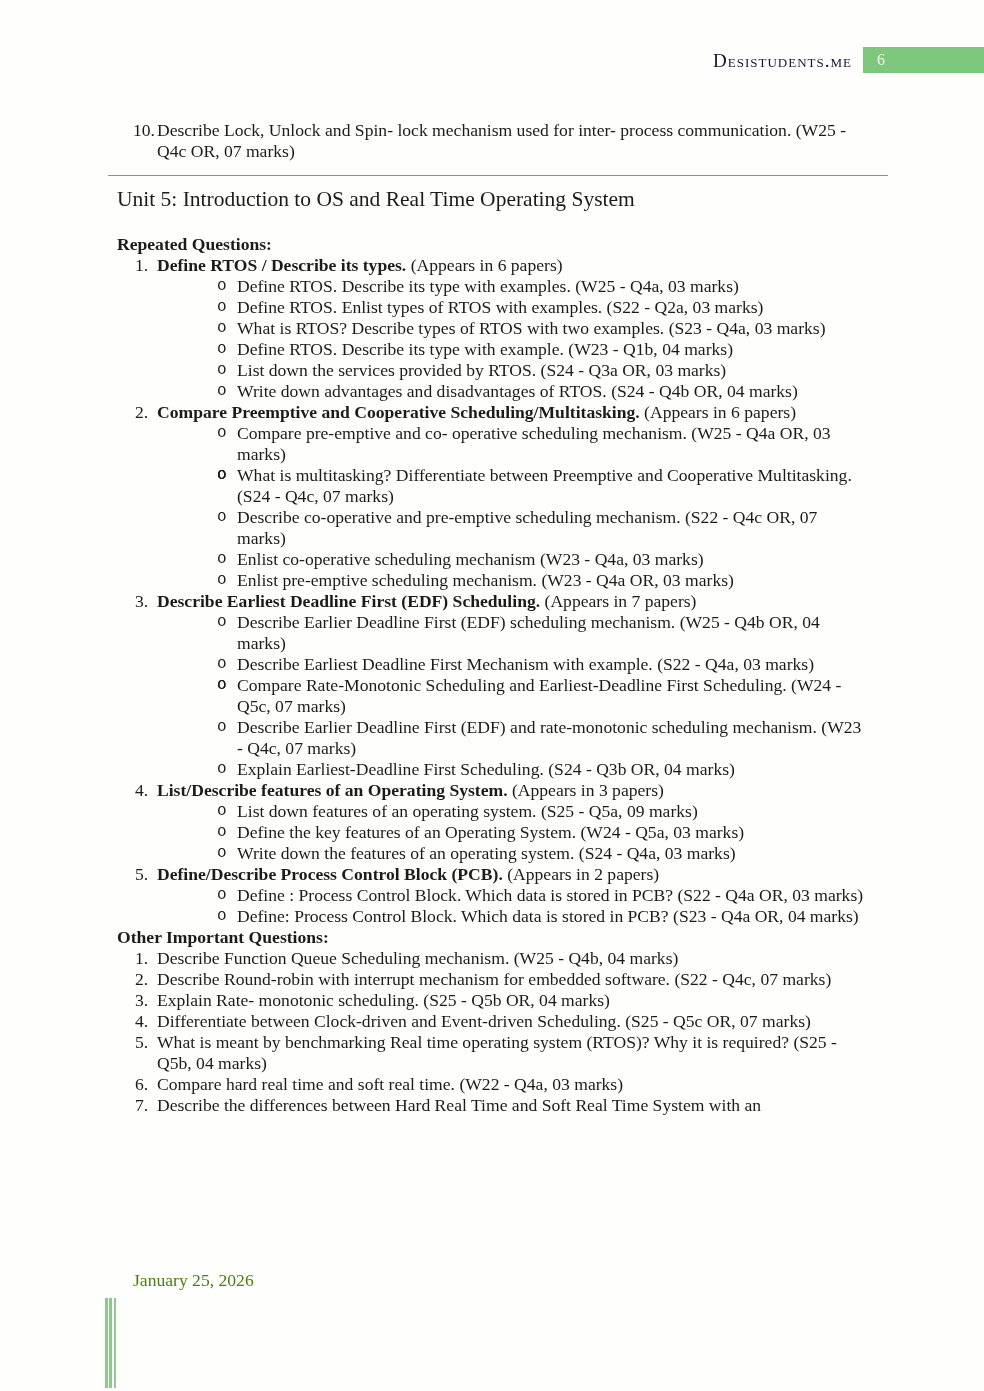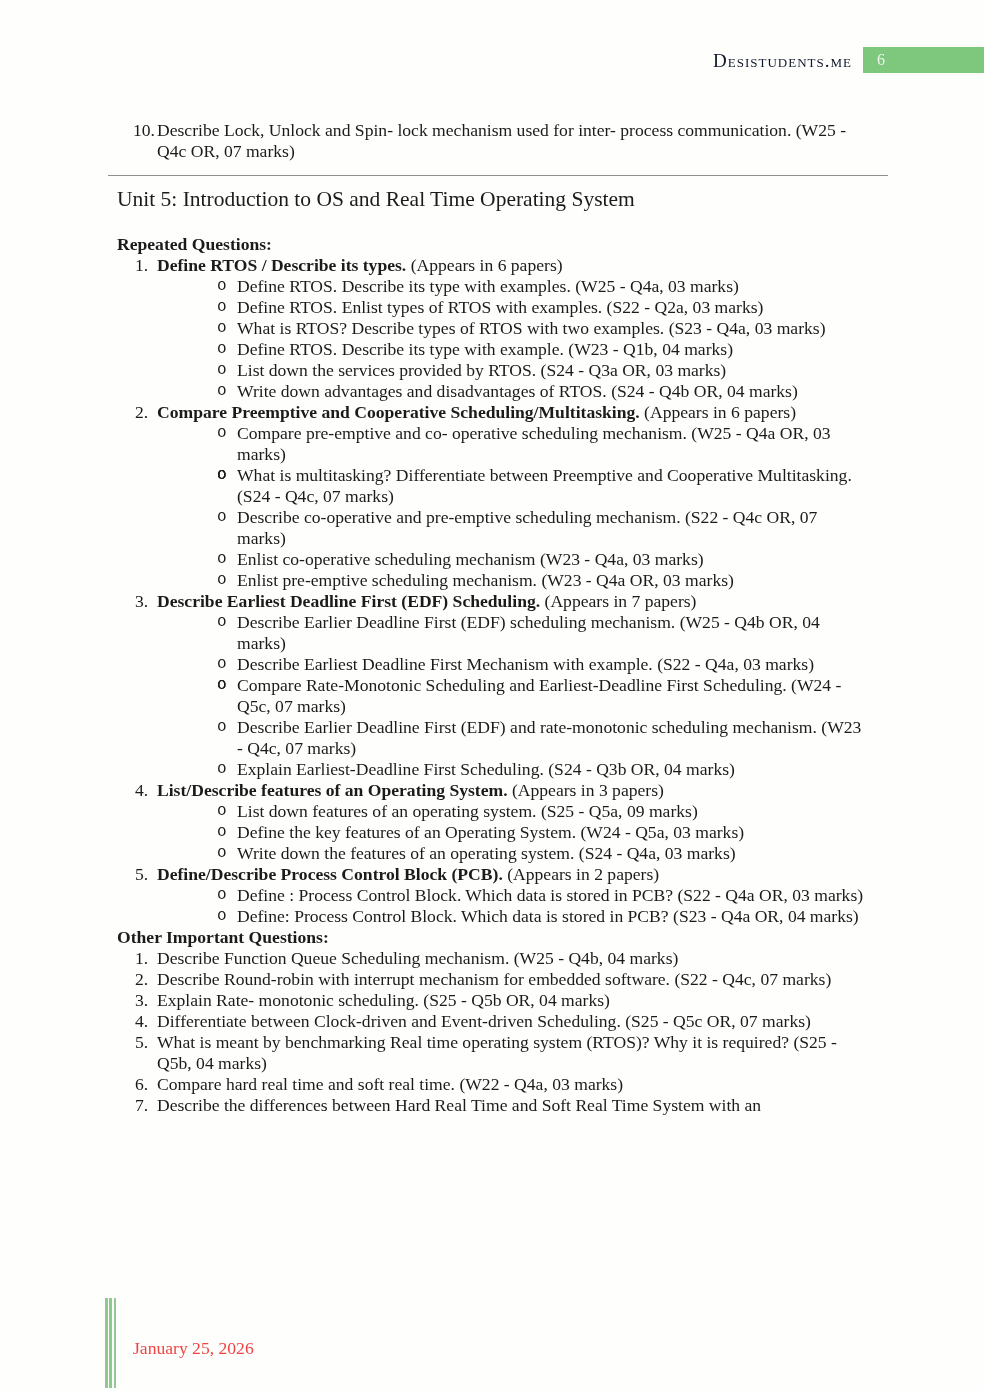--- a/index.html
+++ b/index.html
@@ -84,23 +84,23 @@
     left: 60px;
     top: 0;
     font-family: "Liberation Mono", monospace;
     font-size: 16px;
   }
 
   
   .footer-date {
     position: absolute;
     left: 133px;
-    top: 1338px;
+    top: 1270px;
     font-size: 17.6px;
-    color: #ef4444;
+    color: #4d7c0f;
   }
   .footer-lines {
     position: absolute;
     left: 105px;
     top: 1298px;
     height: 90px;
     display: flex;
   }
   .footer-lines span {
     display: block;

